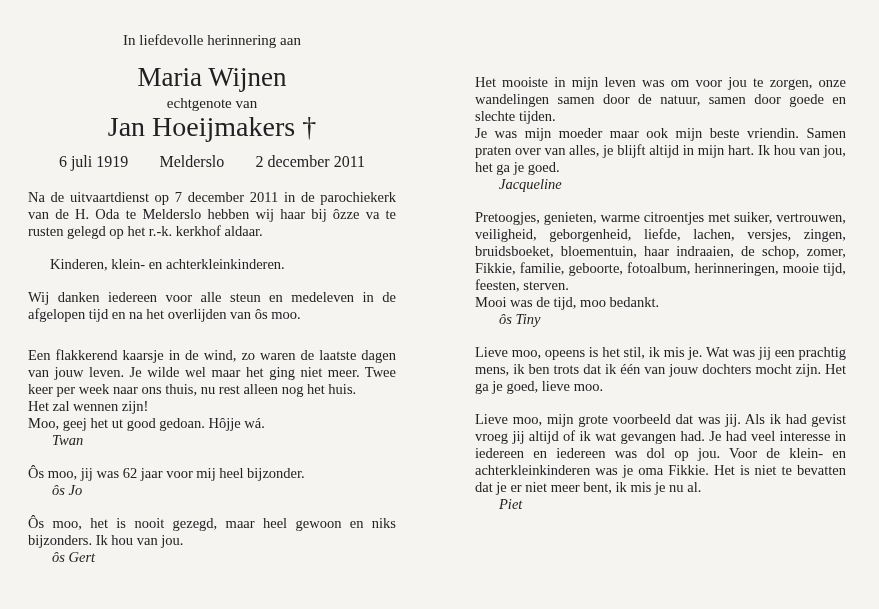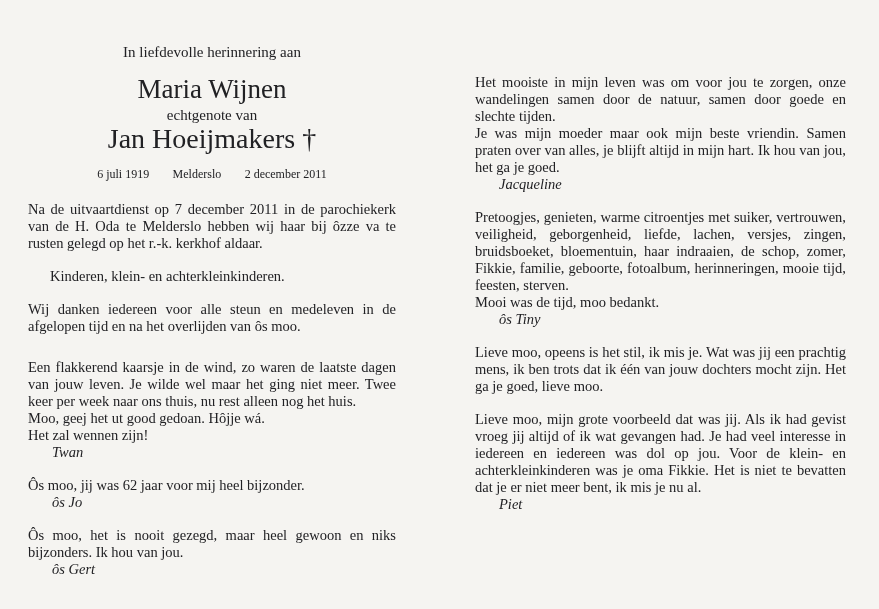--- a/index.html
+++ b/index.html
@@ -9,26 +9,26 @@
     height: 609px;
     background: var(--bg, #f5f4f1);
     color: var(--fg, #212124);
     font-family: "Liberation Serif", "DejaVu Serif", serif;
     overflow: hidden;
   }
   .col { position: absolute; }
   .col.left  { left: 28px;  top: 32px; width: 368px; }
   .col.right { left: 475px; top: 74px; width: 371px; }
 
-  .header { text-align: center; margin-bottom: 18px; margin-top: 12px; }
+  .header { text-align: center; margin-bottom: 18px; }
   .memorial-line { font-size: 15px; line-height: 17px; }
   .name     { font-size: 27px; line-height: 31px; margin-top: 13px; }
   .relation { font-size: 15px; line-height: 17px; margin-top: 2px; }
   .spouse   { font-size: 28px; line-height: 24px; margin-top: 3px; }
-  .dates    { font-size: 12px; line-height: 18px; margin-top: 14px; white-space: nowrap; }
+  .dates    { font-size: 16px; line-height: 18px; margin-top: 14px; white-space: nowrap; }
   .dates span + span { margin-left: 1.7em; }
 
   .block { margin-bottom: 16px; }
   .line {
     font-size: 14.5px;
     line-height: 17px;
     text-align: justify;
   }
   .block.indented .line { padding-left: 22px; text-align: left; }
   .signature {
@@ -62,22 +62,22 @@
         <div class="line">Na de uitvaartdienst op 7 december 2011 in de parochiekerk van de H. Oda te Melderslo hebben wij haar bij ôzze va te rusten gelegd op het r.-k. kerkhof aldaar.</div>
       </div>
       <div class="block indented">
         <div class="line">Kinderen, klein- en achterkleinkinderen.</div>
       </div>
       <div class="block">
         <div class="line">Wij danken iedereen voor alle steun en medeleven in de afgelopen tijd en na het overlijden van ôs moo.</div>
       </div>
       <div class="block">
         <div class="line">Een flakkerend kaarsje in de wind, zo waren de laatste dagen van jouw leven. Je wilde wel maar het ging niet meer. Twee keer per week naar ons thuis, nu rest alleen nog het huis.</div>
+        <div class="line">Het zal wennen zijn!</div>
         <div class="line">Moo, geej het ut good gedoan. Hôjje wá.</div>
-        <div class="line">Het zal wennen zijn!</div>
         <div class="signature">Twan</div>
       </div>
       <div class="block">
         <div class="line">Ôs moo, jij was 62 jaar voor mij heel bijzonder.</div>
         <div class="signature">ôs Jo</div>
       </div>
       <div class="block">
         <div class="line">Ôs moo, het is nooit gezegd, maar heel gewoon en niks bijzonders. Ik hou van jou.</div>
         <div class="signature">ôs Gert</div>
       </div>

